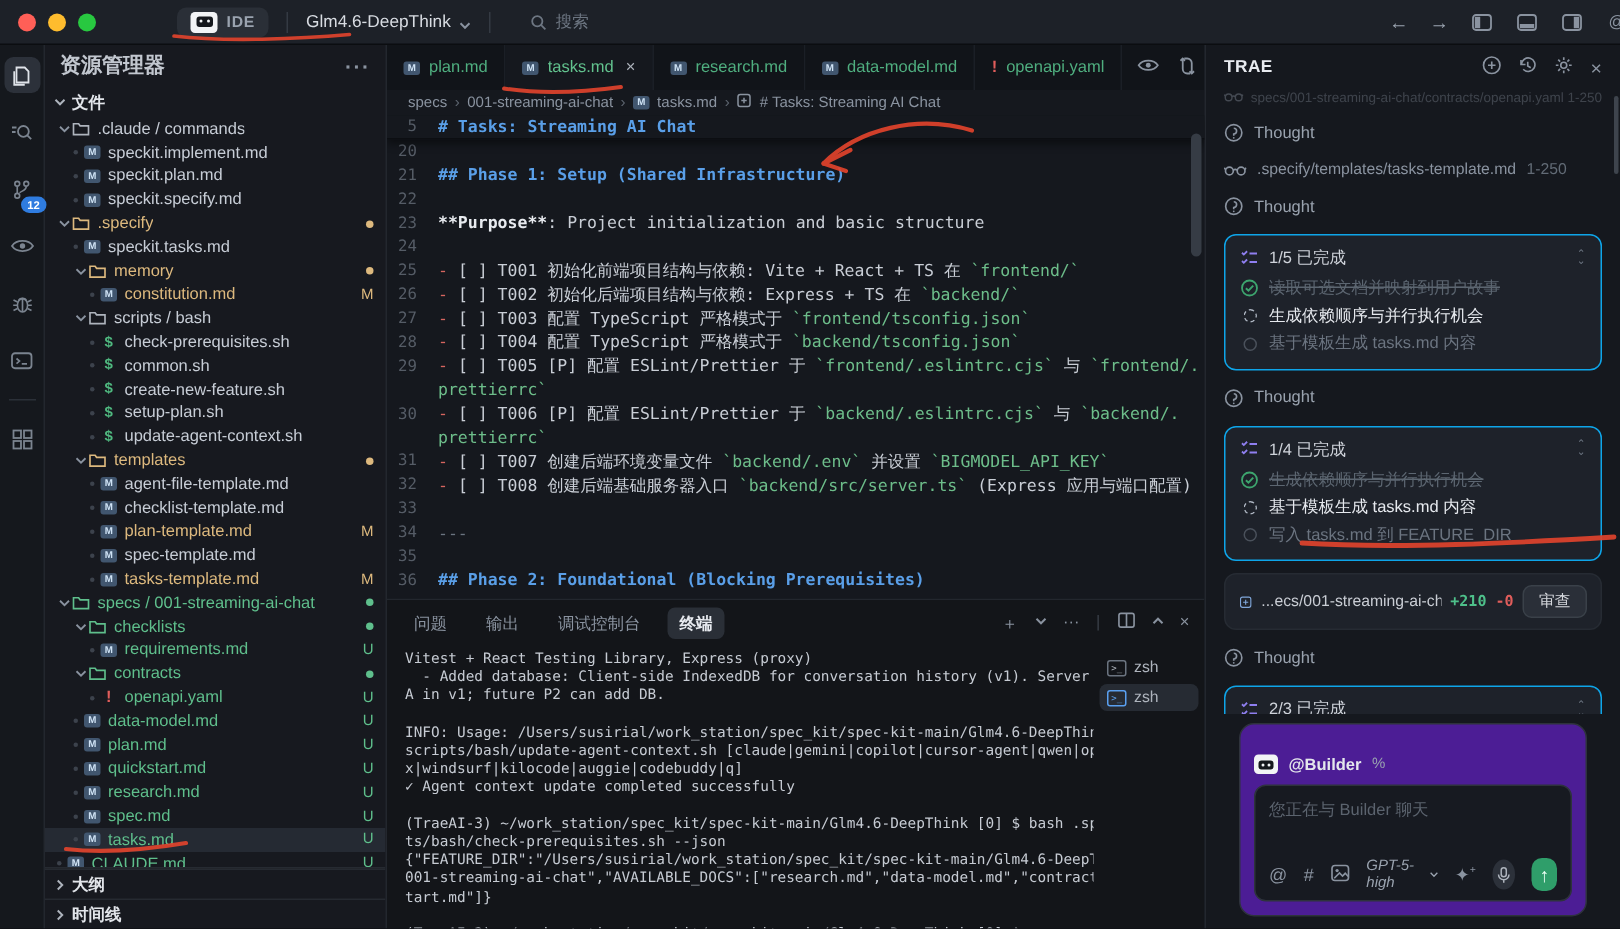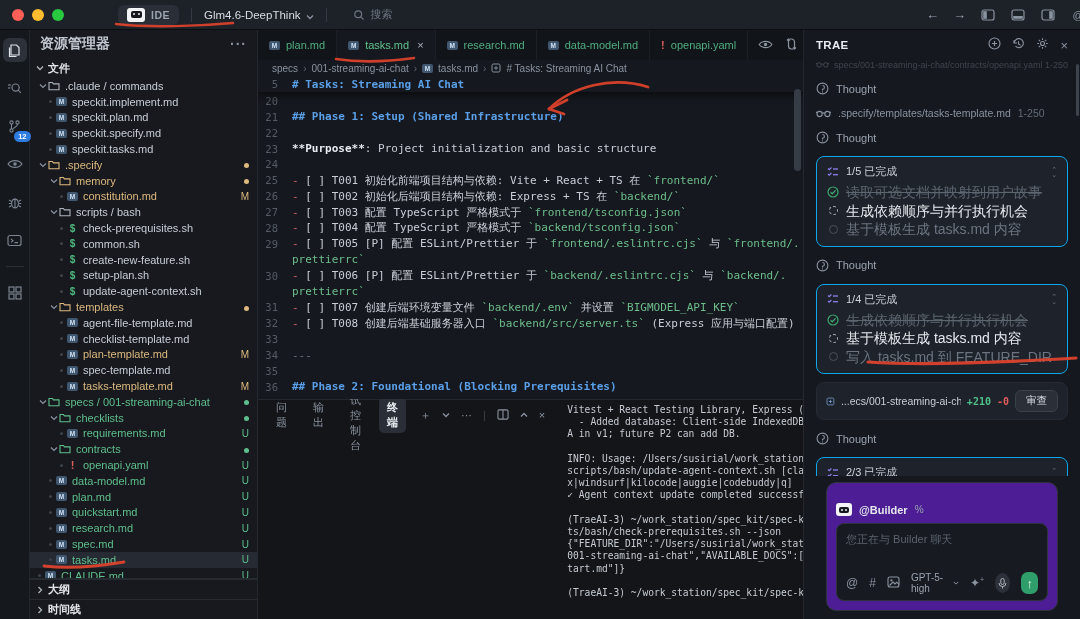--- a/index.html
+++ b/index.html
@@ -72,21 +72,21 @@
   .sticky { background:#15181e; box-shadow:0 3px 6px rgba(0,0,0,.45); border-bottom:1px solid #0c0e12; position:relative; z-index:3; }
   .s-h { color:#5a9fe8; font-weight:bold; }
   .s-p { color:#c9ced6; }
   .s-b { color:#e8ebf0; font-weight:bold; }
   .s-c { color:#6dbd8a; }
   .s-d { color:#d6655f; }
   .s-hr { color:#6b7480; }
   #editor-scrollbar { position:absolute; right:2px; top:12px; width:7px; height:82px; background:#363c45; border-radius:4px; z-index:4; }
 
   
-  #panel { height:220px; flex:0 0 220px; border-top:1px solid #23272e; background:#131519; display:flex; flex-direction:row; }
+  #panel { height:220px; flex:0 0 220px; border-top:1px solid #23272e; background:#131519; display:flex; flex-direction:column; }
   #panel-head { height:30px; display:flex; align-items:center; padding:0 10px; gap:14px; flex:0 0 30px; }
   .ptab { color:#8a93a0; font-size:11px; cursor:pointer; padding:3px 8px; border-radius:5px; }
   .ptab.active { color:#e8ebf0; font-weight:bold; background:#2a2f37; }
   .panel-actions { margin-left:auto; display:flex; align-items:center; gap:11px; color:#8a93a0; font-size:11px; }
   #panel-body { flex:1; display:flex; min-height:0; }
   #terminal { flex:1; padding:4px 8px 0 12px; overflow:hidden; }
   #terminal pre { font-family:"DejaVu Sans Mono",monospace; font-size:9.6px; line-height:12.2px; color:#c6cbd3; white-space:pre; }
   #term-list { width:74px; flex:0 0 74px; padding:6px 4px; display:flex; flex-direction:column; gap:2px; }
   .term-row { display:flex; align-items:center; gap:5px; padding:3px 5px; border-radius:5px; color:#aeb4bd; font-size:10.5px; }
   .term-row.selected { background:#262b33; }
@@ -99,21 +99,21 @@
   #trae-title { font-weight:bold; color:#e8ebf0; font-size:11.5px; letter-spacing:.3px; }
   .trae-actions { margin-left:auto; display:flex; align-items:center; gap:11px; color:#8a93a0; font-size:12px; }
   #trae-body { flex:1; padding:0 12px; overflow:hidden; min-height:0; }
   .clipped-row { height:10px; overflow:hidden; opacity:.40; color:#7b8490; font-size:9px; white-space:nowrap; display:flex; gap:5px; align-items:flex-start; margin-bottom:6px; }
   .t-row { display:flex; align-items:center; gap:7px; color:#9aa3af; font-size:11px; margin:12px 0; }
   .fileref { display:flex; align-items:center; gap:7px; font-size:10.5px; color:#8a93a0; margin:10px 0; white-space:nowrap; overflow:hidden; }
   .fileref .rng { color:#626b76; }
   .card { background:#1e222a; border:1px solid #0ea5e9; border-radius:8px; padding:7px 10px; margin:6px 0; }
   .card-head { display:flex; align-items:center; gap:7px; color:#cfd3da; font-size:11px; margin-bottom:4px; }
   .card-sort { margin-left:auto; color:#6b7480; display:flex; flex-direction:column; line-height:5px; font-size:7px; }
-  .citem { display:flex; align-items:center; gap:7px; font-size:14px; line-height:18.5px; white-space:nowrap; overflow:hidden; }
+  .citem { display:flex; align-items:center; gap:7px; font-size:11px; line-height:18.5px; white-space:nowrap; overflow:hidden; }
   .ci-done { color:#5c6671; text-decoration:line-through; }
   .ci-active { color:#e6e9ee; }
   .ci-todo { color:#6b7480; }
   .st-ic { width:12px; height:12px; flex:0 0 12px; display:flex; align-items:center; justify-content:center; }
   .spin { width:9px; height:9px; border:1.4px dashed #aeb6c2; border-radius:50%; }
   .circ { width:9px; height:9px; border:1.2px solid #4a515b; border-radius:50%; }
   .filechange { background:#1e222a; border:1px solid #262b33; border-radius:8px; padding:7px 9px; margin:8px 0 4px; display:flex; align-items:center; gap:6px; font-size:10.5px; }
   .fc-path { color:#c9cdd4; white-space:nowrap; overflow:hidden; }
   .fc-add { color:#4ec08a; font-weight:bold; font-family:"DejaVu Sans Mono",monospace; font-size:10px; }
   .fc-del { color:#e05d5b; font-weight:bold; font-family:"DejaVu Sans Mono",monospace; font-size:10px; }
@@ -121,21 +121,21 @@
   #trae-scrollbar { position:absolute; right:1px; top:34px; width:3px; height:52px; background:#3e444d; border-radius:2px; }
 
   
   #chatbox { flex:0 0 auto; margin:6px 22px 8px; background:#4c1d95; border:1px solid #2e333c; border-radius:10px; padding:20px 9px 9px; }
   .chat-head { display:flex; align-items:center; gap:7px; margin-bottom:7px; }
   .chat-agent { color:#e4e7ec; font-weight:bold; font-size:11px; }
   .chat-kbd { color:#9aa3af; font-size:10px; }
   .chat-input { background:#171a21; border:1px solid #2e333c; border-radius:8px; height:78px; padding:8px 9px 6px; display:flex; flex-direction:column; }
   .chat-ph { color:#5b636e; font-size:11px; flex:1; }
   .chat-tools { display:flex; align-items:center; gap:11px; color:#8a93a0; font-size:12px; }
-  .model-pick { margin-left:auto; color:#9aa3af; font-size:10px; display:flex; align-items:center; gap:4px; cursor:pointer; }
+  .model-pick { margin-left:auto; color:#9aa3af; font-size:10px; display:flex; align-items:center; gap:4px; cursor:pointer;font-style:italic; }
   .mic-btn { width:20px; height:20px; border-radius:50%; background:#2c313a; display:flex; align-items:center; justify-content:center; }
   .send-btn { width:22px; height:22px; border-radius:7px; background:#2f9e6a; color:#eafff4; display:flex; align-items:center; justify-content:center; font-size:13px; font-weight:bold; cursor:pointer; }
   .sparkle { color:#8a93a0; font-size:12px; }
 
   
   #annotations { position:absolute; inset:0; z-index:60; pointer-events:none; }
 </style>
 </head>
 <body>
 
@@ -287,40 +287,40 @@
             </span>
             <span class="lbl c-default">speckit.plan.md</span>
           </div>
           <div class="trow" style="padding-left: 19px;">
             <span class="tdot"></span>
             <span class="ticon">
               <span class="mdicon">M</span>
             </span>
             <span class="lbl c-default">speckit.specify.md</span>
           </div>
-          <div class="trow" style="padding-left: 19px;">
-            <span class="tdot"></span>
-            <span class="ticon">
-              <span class="mdicon">M</span>
-            </span>
-            <span class="lbl c-default">speckit.tasks.md</span>
-          </div>
           <div class="trow" style="padding-left: 8px;">
             <span class="tchev">
               <svg width="8" height="8" viewBox="0 0 8 8">
                 <polyline points="1,2.5 4,5.5 7,2.5" fill="none" stroke="#8a93a0" stroke-width="1.2"></polyline>
               </svg>
             </span>
             <span class="ticon">
               <svg width="12" height="10" viewBox="0 0 12 10">
                 <path d="M1 1.5 h3.4 l1 1.4 H11 v5.8 H1 z" fill="none" stroke="#ddb97e" stroke-width="1.1"></path>
               </svg>
             </span>
             <span class="lbl c-orange">.specify</span>
             <span class="badge"><span class="b-dot" style="background: rgb(221, 185, 126);"></span></span>
+          </div>
+          <div class="trow" style="padding-left: 19px;">
+            <span class="tdot"></span>
+            <span class="ticon">
+              <span class="mdicon">M</span>
+            </span>
+            <span class="lbl c-default">speckit.tasks.md</span>
           </div>
           <div class="trow" style="padding-left: 19px;">
             <span class="tchev">
               <svg width="8" height="8" viewBox="0 0 8 8">
                 <polyline points="1,2.5 4,5.5 7,2.5" fill="none" stroke="#8a93a0" stroke-width="1.2"></polyline>
               </svg>
             </span>
             <span class="ticon">
               <svg width="12" height="10" viewBox="0 0 12 10">
                 <path d="M1 1.5 h3.4 l1 1.4 H11 v5.8 H1 z" fill="none" stroke="#ddb97e" stroke-width="1.1"></path>

